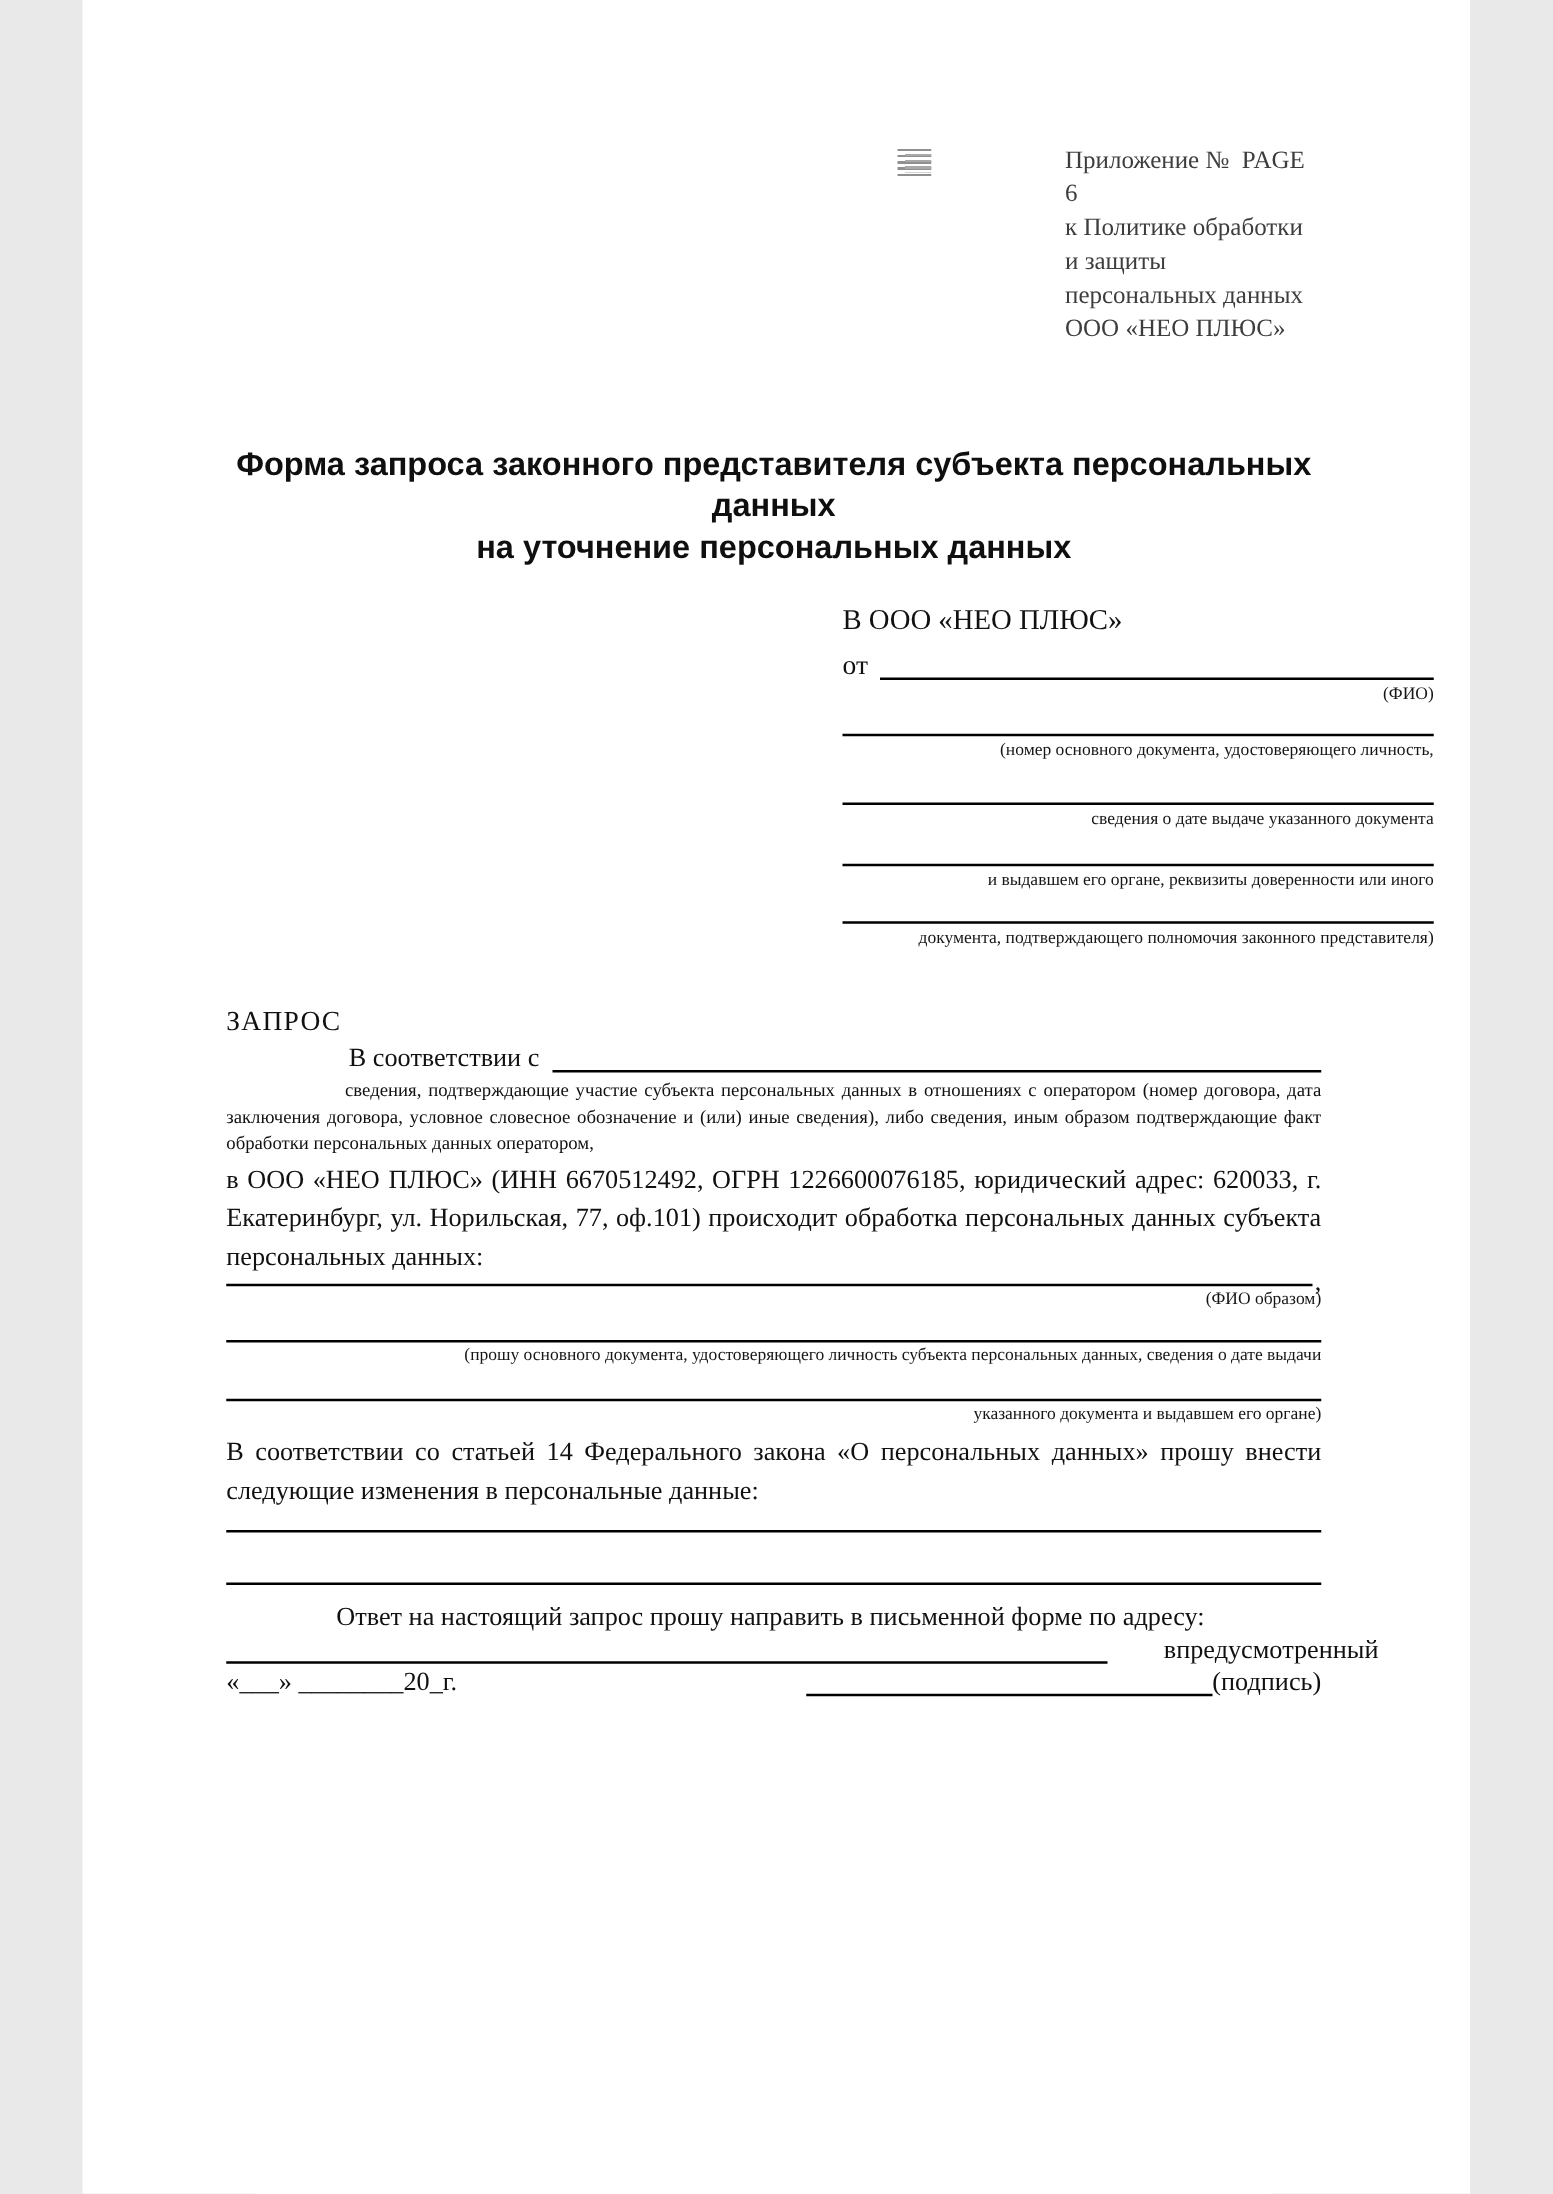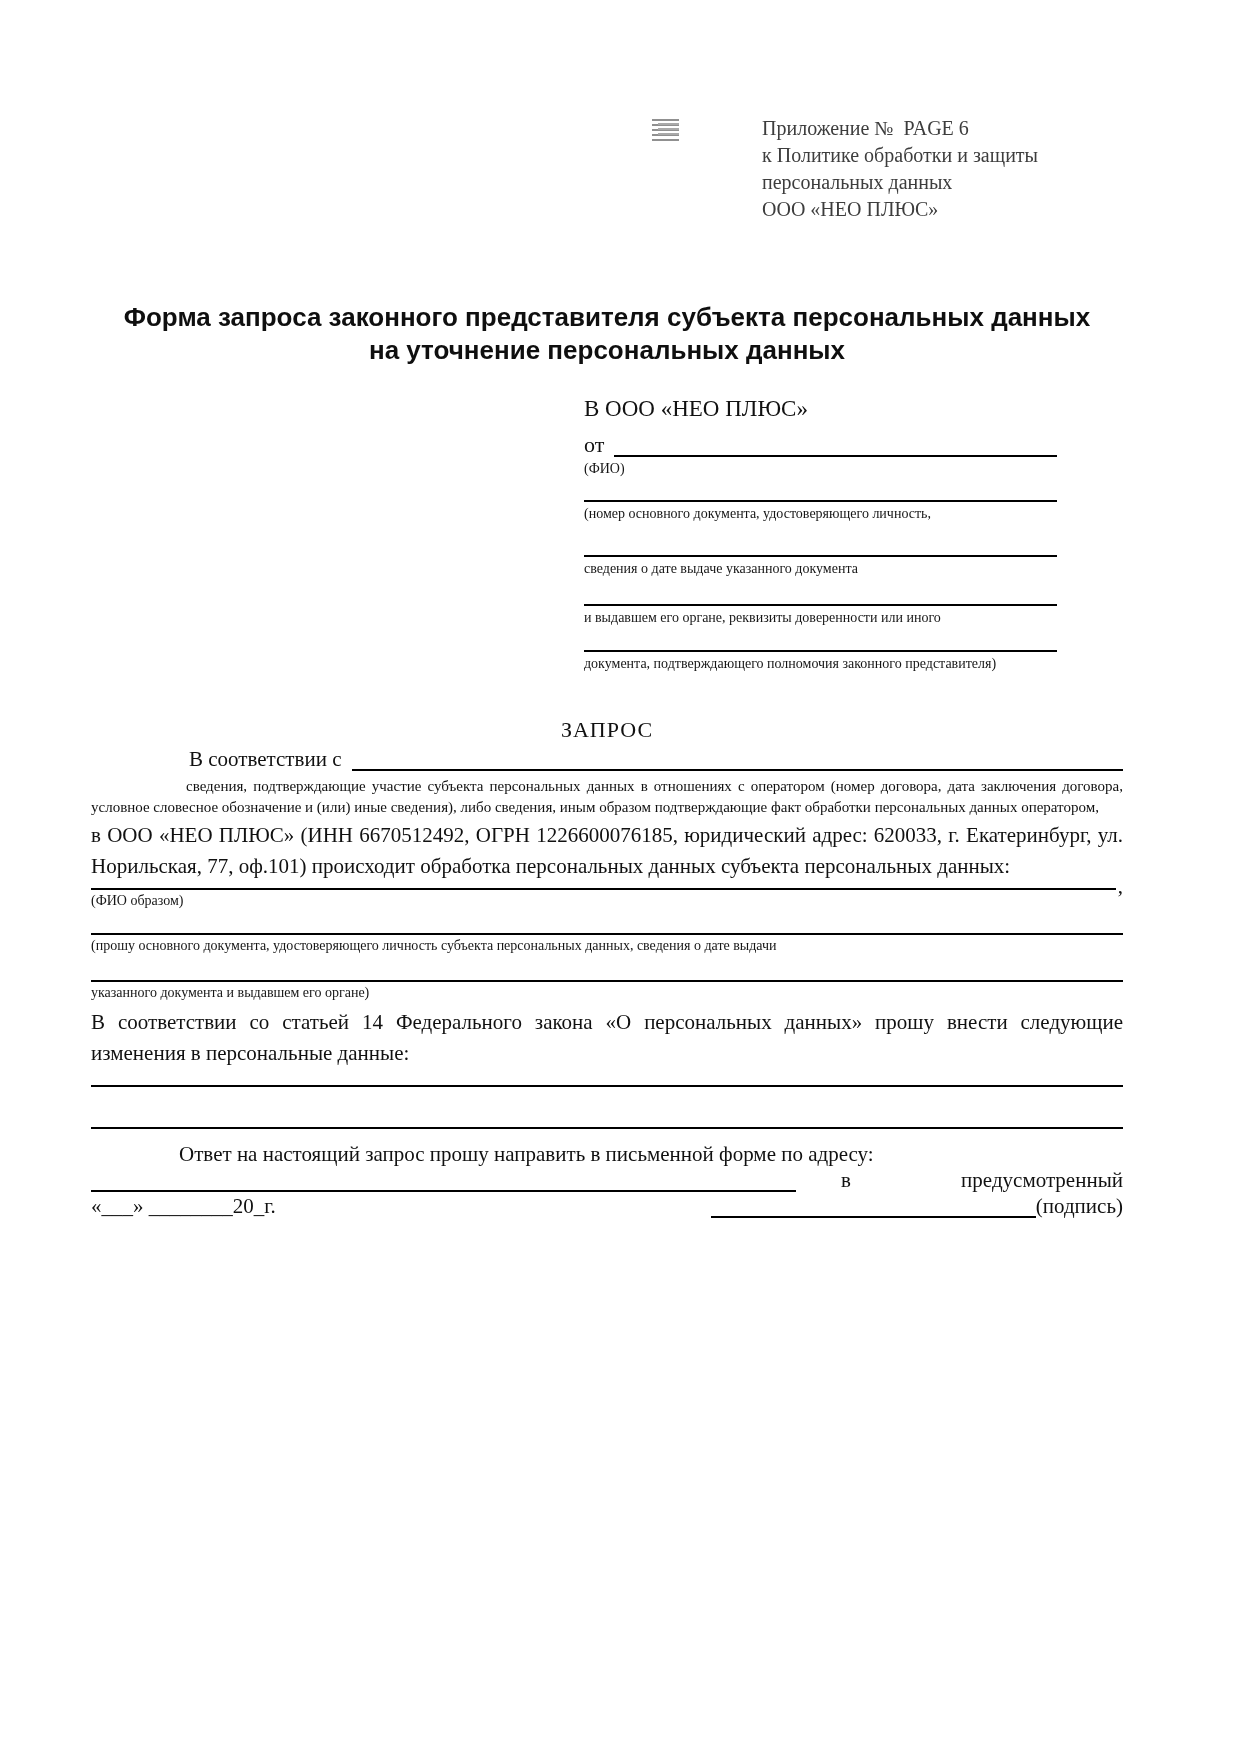--- a/index.html
+++ b/index.html
@@ -1,19 +1,19 @@
 <!DOCTYPE html>
 <html><head>
 <meta charset="utf-8">
 <style>
   html,body { margin:0; padding:0; background:#e9e9e9; }
   .page {
-    width:1242px; height:1755px; background:#ffffff; position:relative;
+    width:1110px; height:1755px; background:#ffffff; position:relative;
     font-family:"Liberation Serif","DejaVu Serif",serif; color:#111111;
-    box-sizing:border-box; padding:0 119px 0 91px; overflow:hidden;
+    box-sizing:border-box; padding:0 119px 0 115px; overflow:hidden;
     margin:0 auto;
   }
   
   .blob {
     position:absolute; left:652px; top:119px; width:27px; height:23px;
     background:repeating-linear-gradient(180deg,#909090 0 2px,#ffffff 2px 5px);
   }
   .blob::after{
     content:""; position:absolute; left:6px; top:4px; width:21px; height:15px;
     background:repeating-linear-gradient(180deg,#a9a9a9 0 2px,rgba(255,255,255,0) 2px 5px);
@@ -22,28 +22,28 @@
   .hline { white-space:pre-wrap; }
   .title {
     margin-top:78px; text-align:center; font-family:"Liberation Sans","DejaVu Sans",sans-serif;
     font-weight:bold; font-size:26px; line-height:33px; color:#0f0f0f;
   }
   .addr { margin-left:493px; width:473px; margin-top:28px; font-size:22px; }
   .addr-org { font-size:23px; line-height:28px; }
   .from-row { display:flex; align-items:flex-end; margin-top:2px; height:32px; }
   .from-label { padding-right:10px; font-size:22px; line-height:24px; }
   .fill-line { flex:1 1 auto; align-self:stretch; border-bottom:2px solid #000; }
-  .cap { text-align:left; font-size:14px; line-height:17px; margin-top:3px; color:#161616; }
+  .cap { text-align:right; font-size:14px; line-height:17px; margin-top:3px; color:#161616; }
   .field-line { border-bottom:2px solid #000; }
   .fl-1 { height:23px; }
   .fl-2 { height:33px; }
   .fl-3 { height:27px; }
   .fl-4 { height:24px; }
   .cap-wide { white-space:nowrap; }
-  .zapros { text-align:center; font-size:22px; line-height:27px; margin-top:44px; letter-spacing:1px; }
+  .zapros { text-align:left; font-size:22px; line-height:27px; margin-top:44px; letter-spacing:1px; }
   .intro-row { display:flex; align-items:flex-end; margin-top:2px; height:26px; padding-left:98px; font-size:21px; }
   .intro-label { padding-right:10px; white-space:nowrap; line-height:23px; }
   .fine { font-size:15px; line-height:21px; text-align:justify; text-indent:95px; margin-top:5px; }
   .para { font-size:21px; line-height:31px; }
   .just { text-align:justify; }
   .op { margin-top:2px; }
   .wline-row { display:flex; align-items:flex-end; height:8px; font-size:21px; }
   .comma { line-height:8px; padding-left:2px; }
   .cap-full { margin-top:2px; }
   .wline { border-bottom:2px solid #000; }

